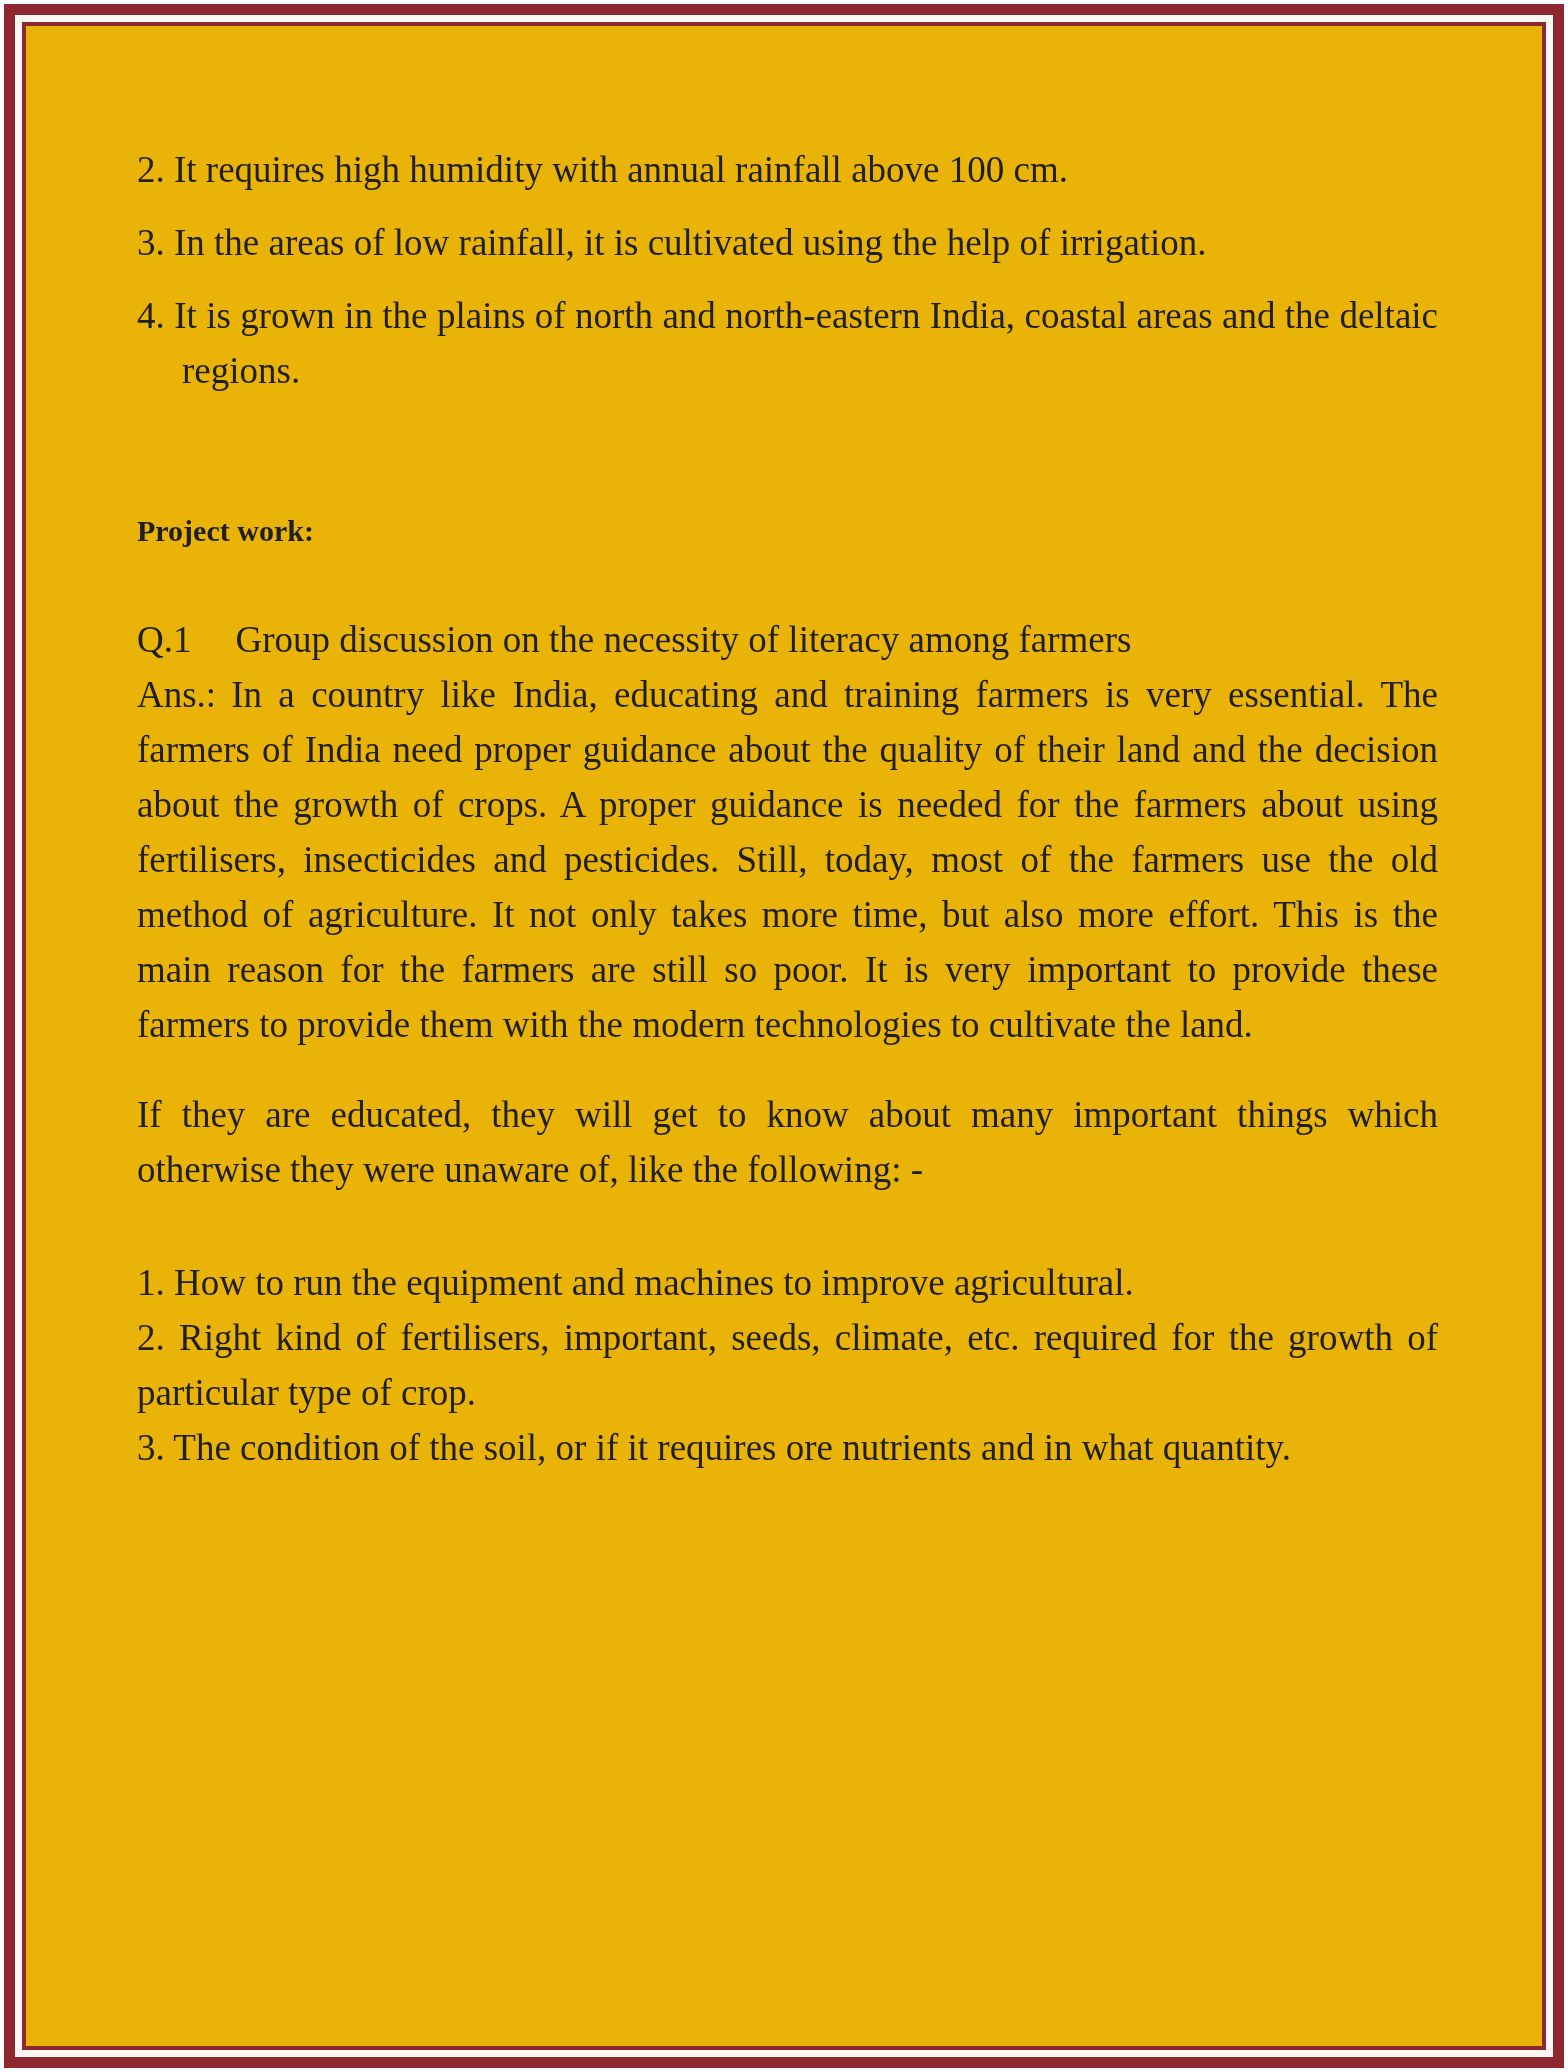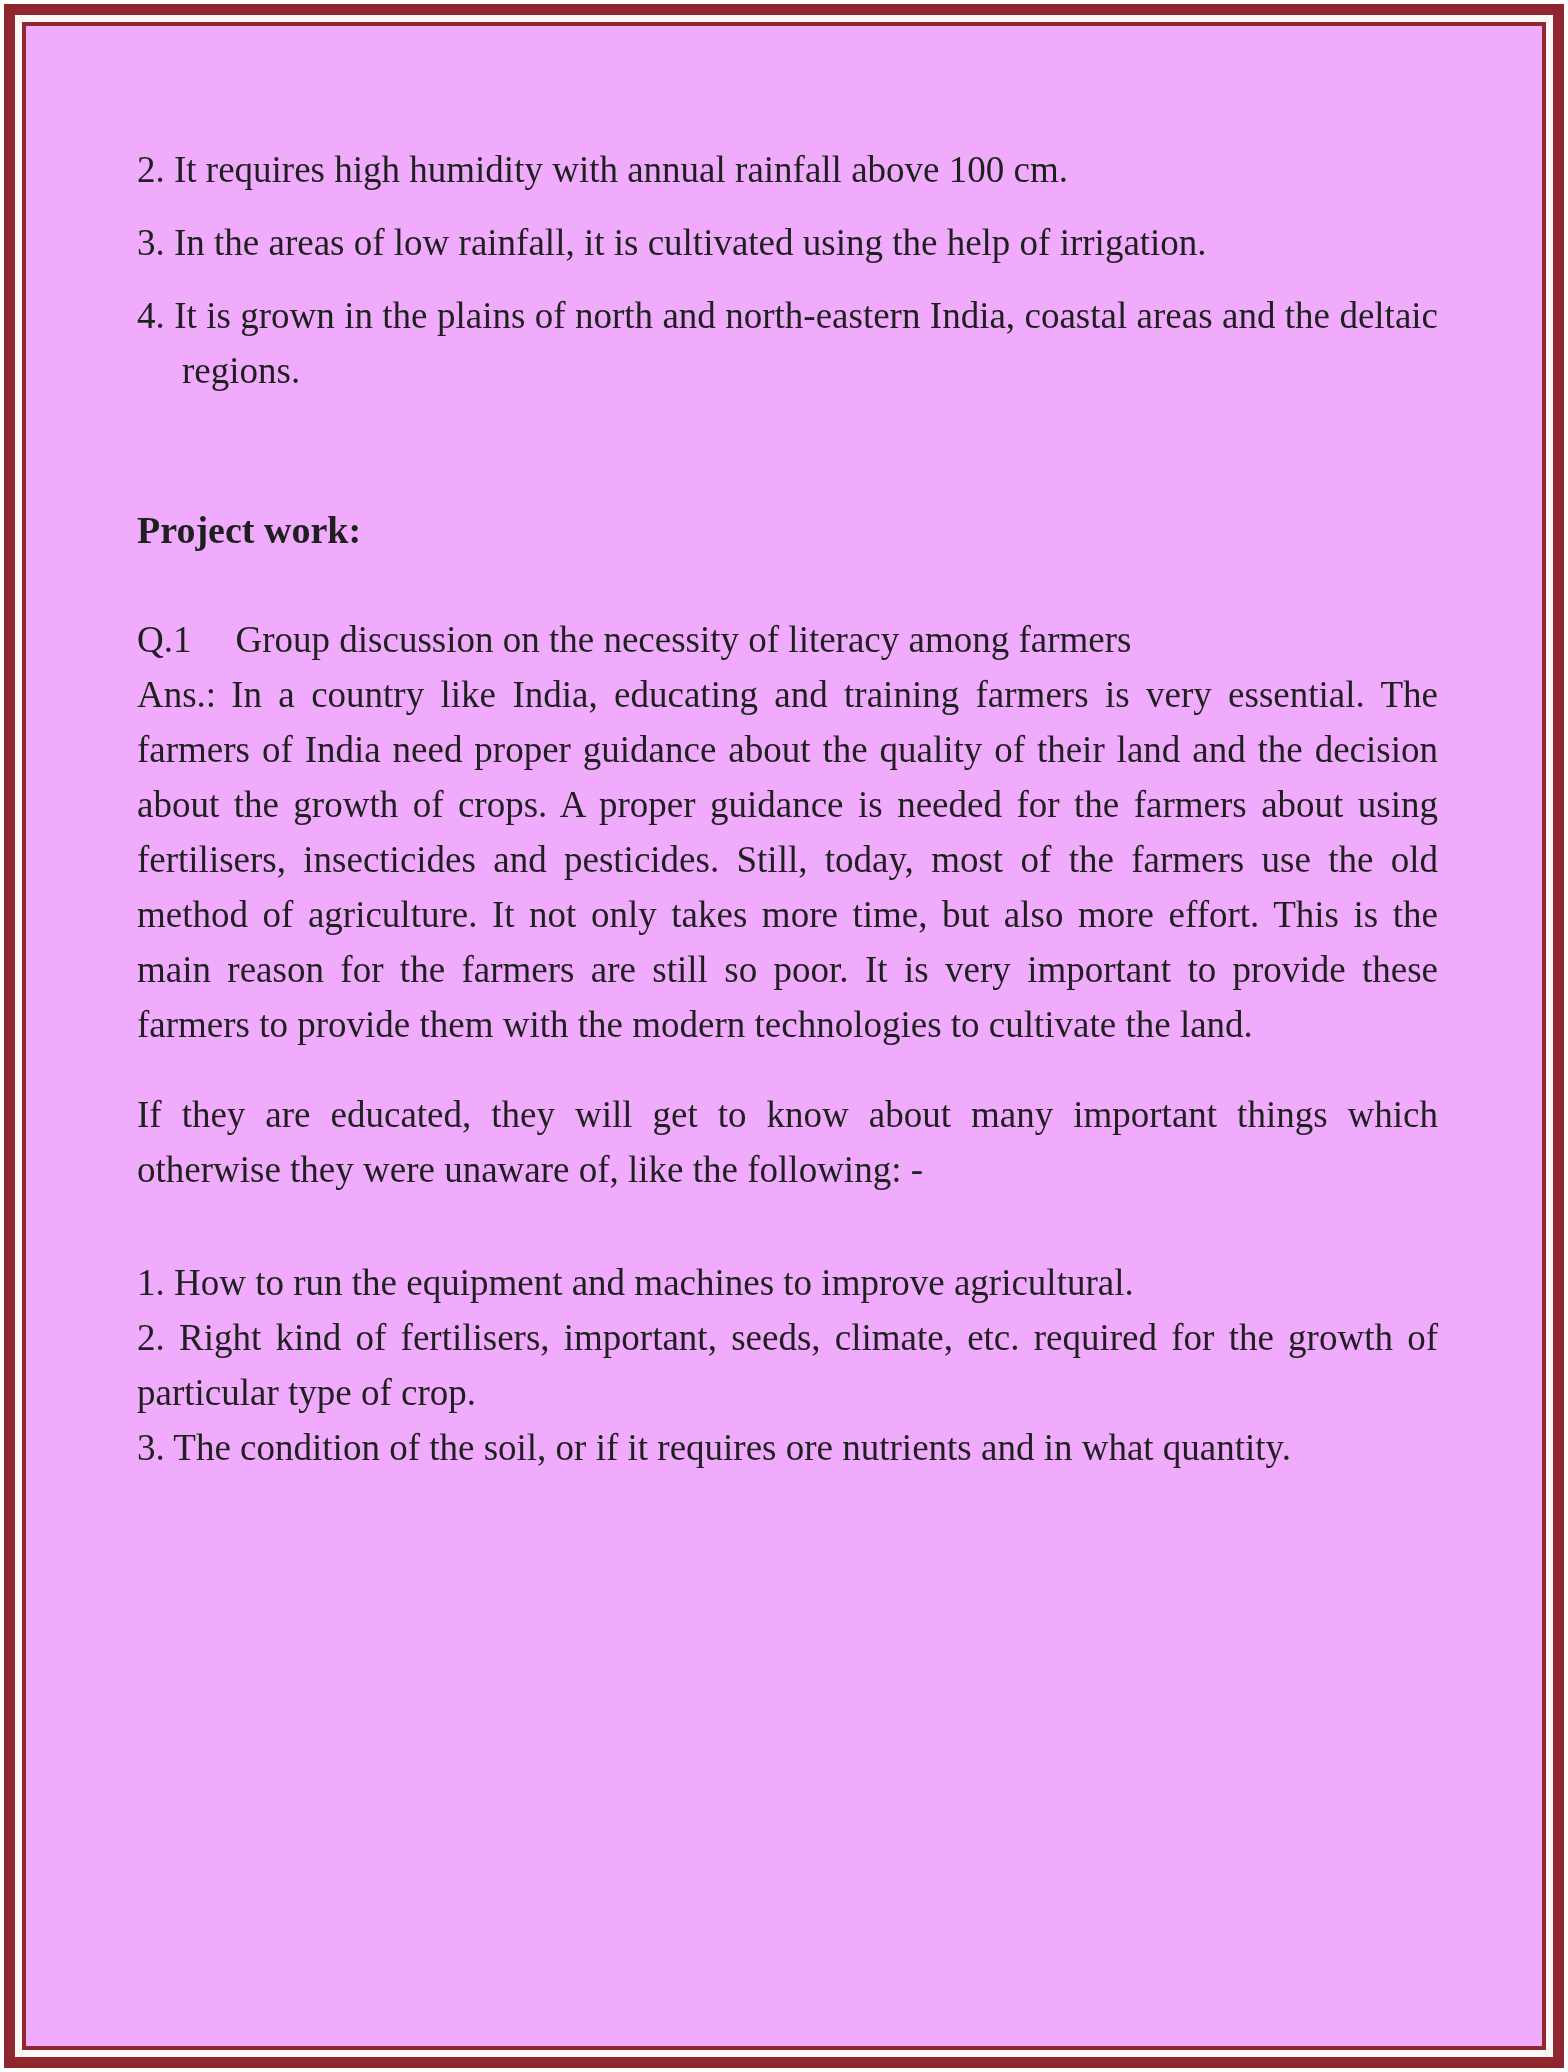--- a/index.html
+++ b/index.html
@@ -21,39 +21,39 @@
     box-sizing: border-box;
     border: 11px solid #8e272e;
     padding: 7px;
     background: #fcf7f5;
   }
   .frame-inner {
     width: 100%;
     height: 100%;
     box-sizing: border-box;
     border: 4px solid #8e272e;
-    background: #f0abfc;
+    background: #eab308;
     padding: 116px 104px 0 111px;
     overflow: hidden;
   }
   .doc {
     font-size: 37px;
     line-height: 55px;
   }
   p { margin: 0; }
   .hang {
     padding-left: 45px;
     text-indent: -45px;
     text-align: justify;
     margin-bottom: 18px;
   }
   .para { text-align: justify; }
   .section-heading {
     font-weight: bold;
-    font-size: 38px;
+    font-size: 30px;
     line-height: 55px;
     margin: 105px 0 54px 0;
   }
   .q-label { margin-right: 44px; }
   .ans-label { margin-right: 15px; }
   .followup {
     margin-top: 35px;
     text-align: justify;
   }
   .learning { margin-top: 58px; }

